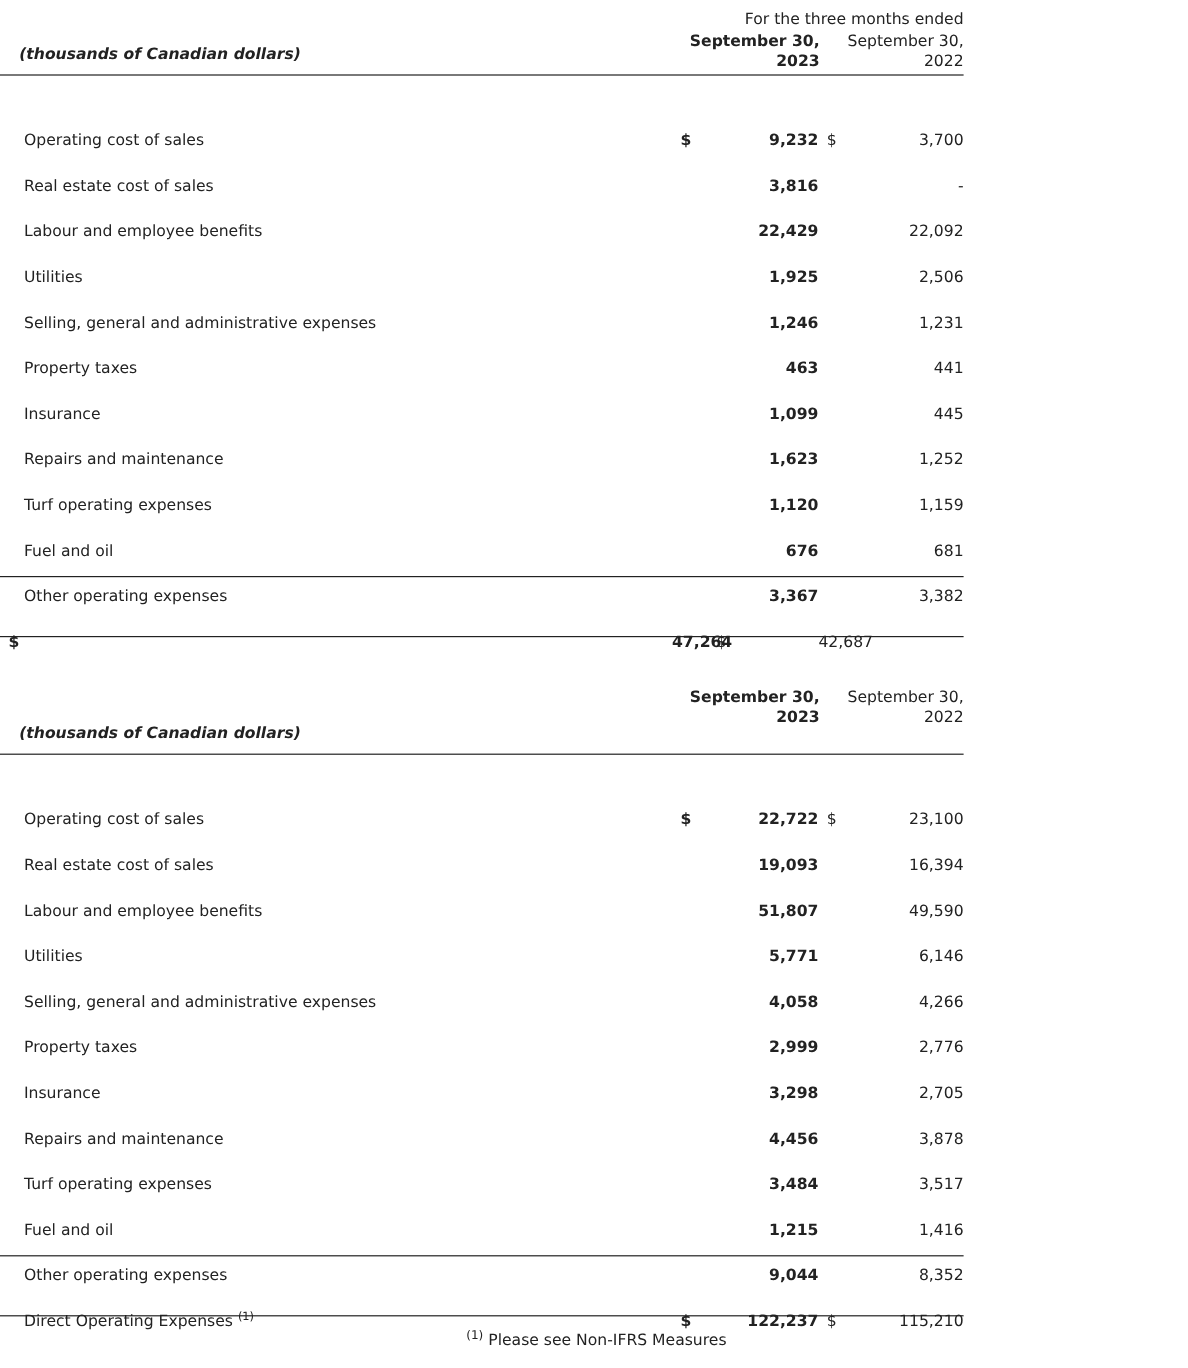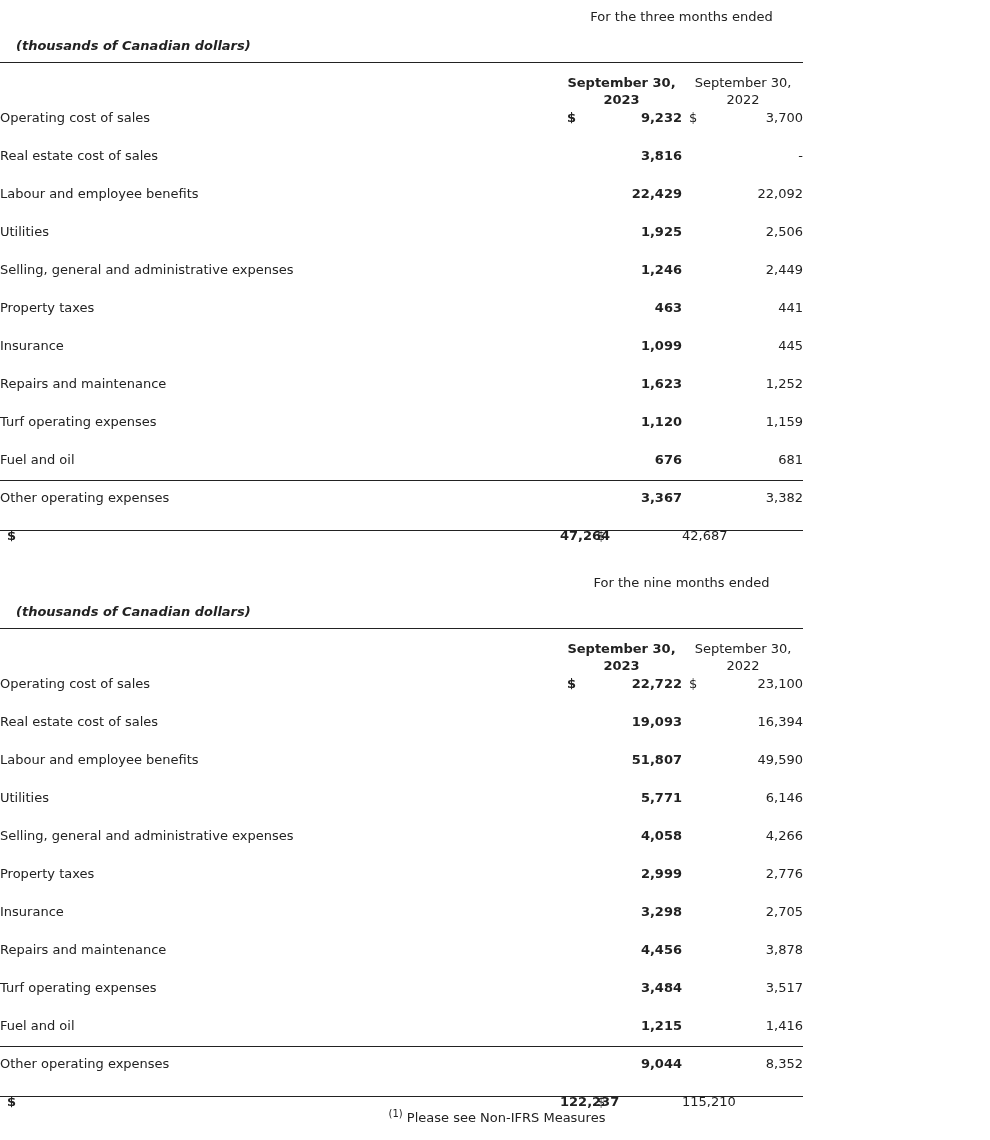--- a/index.html
+++ b/index.html
@@ -28,39 +28,39 @@
   }
   .unit-label {
     font-weight: bold;
     align-self: flex-end;
     padding: 0 0 9px 16px;
     white-space: nowrap;
     font-style: italic;
   }
   .head-right {
     width: 243px;
-    text-align: center;
+    text-align: right;
     padding-top: 4px;
   }
   .caption { line-height: 19px; white-space: nowrap; }
-  .col-heads { display: flex; margin-top: 48px; }
+  .col-heads { display: flex; }
   .col-head { line-height: 17px; }
   .col-head .dateline, .col-head .yearline { display: block; white-space: nowrap; }
   .col-head.c2023 { width: 123px; font-weight: bold; }
   .col-head.c2022 { width: 120px; }
 
   
   .row {
     display: grid;
     grid-template-columns: 560px 30px 92px 28px 93px;
     height: 38px;
     align-items: end;
     padding-bottom: 2px;
   }
-  .c.label { padding-left: 0; white-space: nowrap; }
+  .c.label { padding-left: 20px; white-space: nowrap; }
   .c.cur { padding-left: 7px; }
   .c.val { text-align: right; margin-top: 47px; }
   .bold { font-weight: bold; }
   .t-body .row:last-child { border-bottom: 1.5px solid #222222; }
   .row.total {
     height: 50px;
     padding-bottom: 6px;
     border-bottom: 1.5px solid #222222;
   }
   sup.marker {
@@ -127,21 +127,21 @@
           <div class="c val bold">1,925</div>
           <div class="c cur"></div>
           <div class="c val">2,506</div>
         </div>
 
         <div class="row">
           <div class="c label">Selling, general and administrative expenses</div>
           <div class="c cur bold"></div>
           <div class="c val bold">1,246</div>
           <div class="c cur"></div>
-          <div class="c val">2,449</div>
+          <div class="c val">1,231</div>
         </div>
 
         <div class="row">
           <div class="c label">Property taxes</div>
           <div class="c cur bold"></div>
           <div class="c val bold">463</div>
           <div class="c cur"></div>
           <div class="c val">441</div>
         </div>
 
@@ -190,21 +190,20 @@
       <div class="c val bold">47,264</div>
       <div class="c cur">$</div>
       <div class="c val">42,687</div>
     </div>
   </section>
 
   <section class="fin-table second">
     <header class="t-head">
       <div class="unit-label">(thousands of Canadian dollars)</div>
       <div class="head-right">
-        <div class="caption">For the nine months ended</div>
         <div class="col-heads">
           <div class="col-head c2023">
             <span class="dateline">September 30,</span>
             <span class="yearline">2023</span>
           </div>
           <div class="col-head c2022">
             <span class="dateline">September 30,</span>
             <span class="yearline">2022</span>
           </div>
         </div>
@@ -294,20 +293,21 @@
 
         <div class="row">
           <div class="c label">Other operating expenses</div>
           <div class="c cur bold"></div>
           <div class="c val bold">9,044</div>
           <div class="c cur"></div>
           <div class="c val">8,352</div>
         </div>
       </div>
     <div class="row total">
+      <div class="c label"><span>Direct Operating Expenses </span><sup class="marker">(1)</sup></div>
       <div class="c cur bold">$</div>
       <div class="c val bold">122,237</div>
       <div class="c cur">$</div>
       <div class="c val">115,210</div>
     </div>
   </section>
 
   <div class="footnote">
     <sup class="marker">(1)</sup>
     <span>Please see Non-IFRS Measures</span>

